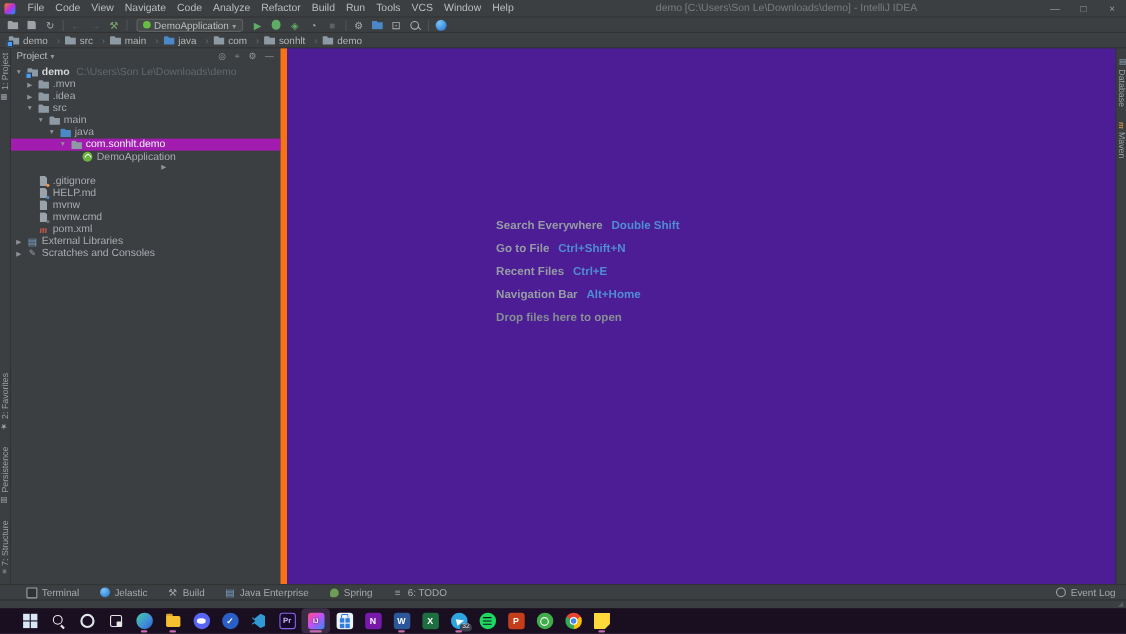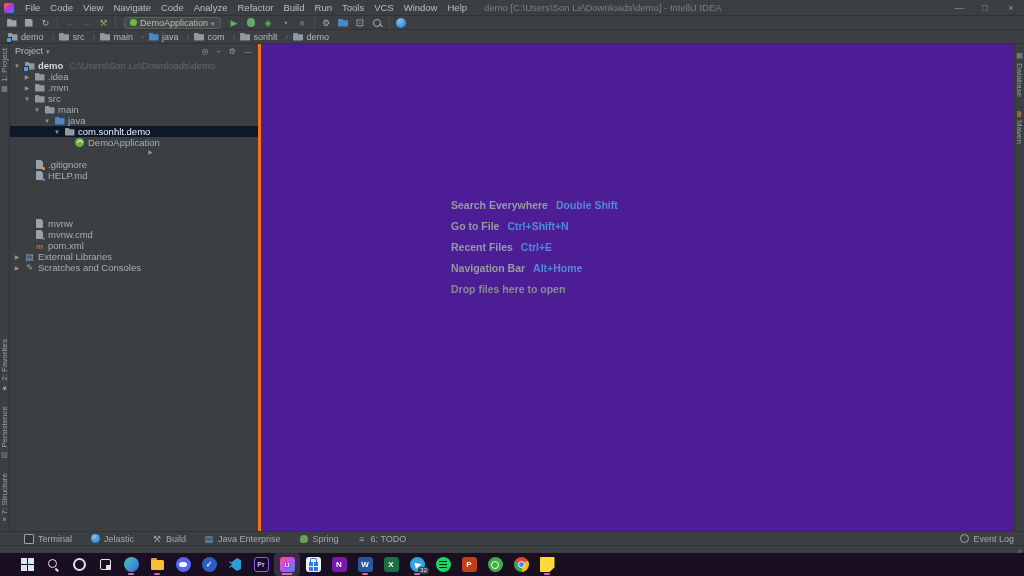--- a/index.html
+++ b/index.html
@@ -7,21 +7,21 @@
               font-family:"Liberation Sans", sans-serif; }
   .screen { width:1024px; height:576px; display:flex; flex-direction:column; }
 
   
   .titlebar { height:16px; background:#3c3f41; border-bottom:1px solid #323232;
               display:flex; align-items:center; font-size:9.5px; color:#bdbdbd; }
   .app-logo { width:10px; height:10px; border-radius:2px; margin:0 6px 0 4px; flex:none;
               background:linear-gradient(135deg,#f97a12,#b92ee4 50%,#0c9bf5); }
   .menubar { display:flex; }
   .menu-item { padding:0 5px; white-space:nowrap; }
-  .win-title { color:#7d7d7d; margin-left:12px; flex:1; white-space:nowrap; overflow:hidden; }
+  .win-title { color:#7d7d7d; margin-left:12px; flex:1; white-space:nowrap; overflow:hidden;text-align:center; }
   .win-controls { display:flex; }
   .win-controls span { width:26px; text-align:center; color:#9a9a9a; font-size:9px; }
 
   
   .toolbar { height:14px; background:#3c3f41; border-bottom:1px solid #323232;
              display:flex; align-items:center; padding-left:4px; gap:2px; }
   .tbi { width:15px; height:12px; display:inline-flex; align-items:center; justify-content:center;
          position:relative; color:#a9adb3; font-size:9px; flex:none; }
   .tbi.disabled { color:#5f6265; }
   .tbi.i-sep { width:5px; } .tbi.i-sep::before { content:""; width:1px; height:10px; background:#515151; }
@@ -96,32 +96,32 @@
   .vlabel { font-size:8px; color:#9aa0a6; display:flex; align-items:center; gap:3px;
             writing-mode:vertical-rl; white-space:nowrap; }
   .strip-left .vlabel { transform:rotate(180deg); }
   .vi { font-size:7px; color:#9aa0a6; }
   .vi.i-project::before { content:"▦"; } .vi.i-favorites::before { content:"★"; }
   .vi.i-persistence::before { content:"▤"; } .vi.i-structure::before { content:"≡"; }
   .vi.i-database::before { content:"▤"; color:#8fa7bd; }
   .vi.i-maven::before { content:"m"; color:#c98a4b; font:italic bold 8px "Liberation Serif",serif; }
 
   
-  .project-panel { width:251px; background:#3c3f41; border-right:3px solid #f97316;
+  .project-panel { width:251px; background:#3c3f41; border-right:6px solid #f97316;
                    display:flex; flex-direction:column; overflow:hidden; }
   .panel-header { height:14px; display:flex; align-items:center; gap:3px; padding:0 6px 0 5px;
                   font-size:9px; color:#bdbdbd; }
   .panel-header .caret::before { content:"▾"; font-size:7px; color:#9a9a9a; }
   .panel-header-icons { margin-left:auto; display:flex; gap:8px; }
   .phi { font-size:8px; color:#9a9da1; }
   .phi.i-locate::before { content:"◎"; } .phi.i-collapse-all::before { content:"÷"; }
   .phi.i-settings::before { content:"⚙"; } .phi.i-hide::before { content:"—"; }
   .tree { padding-top:2px; font-size:9.5px; color:#a9adb3; }
   .trow { height:11px; display:flex; align-items:center; gap:3px; white-space:nowrap; overflow:hidden; }
-  .trow.selected { background:#0f172a; color:#e8eef5;text-align:right; }
+  .trow.selected { background:#a21caf; color:#e8eef5;text-align:right; }
   .trow.bold .lbl { font-weight:bold; color:#d4d7dc; }
   .trow.selected.bold .lbl, .trow.selected .lbl { color:#eef3f9; }
   .arrow { width:8px; flex:none; text-align:center; color:#8f9398; font-size:6px; }
   .arrow.i-open::before { content:"▼"; } .arrow.i-closed::before { content:"▶"; }
   .suffix { color:#60686f; margin-left:3px; }
 
   
   .editor { flex:1; background:#4c1d95; position:relative;font-weight:bold; }
   .shortcuts { position:absolute; left:190px; top:155px; font-size:10.5px; }
   .srow { display:flex; align-items:center; gap:8px; height:11px; margin-bottom:10px; }
@@ -386,28 +386,28 @@
           <div class="trow bold" style="padding-left: 3px;">
             <span class="arrow i-open"></span>
             <span class="icn ticon i-folder-root"></span>
             <span class="lbl">demo</span>
             <span class="suffix">C:\Users\Son Le\Downloads\demo</span>
           </div>
 
           <div class="trow" style="padding-left: 13px;">
             <span class="arrow i-closed"></span>
             <span class="icn ticon i-folder"></span>
-            <span class="lbl">.idea</span>
+            <span class="lbl">.mvn</span>
 
           </div>
 
           <div class="trow" style="padding-left: 13px;">
             <span class="arrow i-closed"></span>
             <span class="icn ticon i-folder"></span>
-            <span class="lbl">.mvn</span>
+            <span class="lbl">.idea</span>
 
           </div>
 
           <div class="trow" style="padding-left: 13px;">
             <span class="arrow i-open"></span>
             <span class="icn ticon i-folder"></span>
             <span class="lbl">src</span>
 
           </div>
 
@@ -454,21 +454,21 @@
 
           </div>
 
           <div class="trow" style="padding-left: 13px;">
             <span class="arrow i-none"></span>
             <span class="icn ticon i-file-md"></span>
             <span class="lbl">HELP.md</span>
 
           </div>
 
-          <div class="trow" style="padding-left: 13px; margin-top: 37px;">
+          <div class="trow" style="padding-left: 13px;">
             <span class="arrow i-none"></span>
             <span class="icn ticon i-file-text"></span>
             <span class="lbl">mvnw</span>
 
           </div>
 
           <div class="trow" style="padding-left: 13px; align-items: center;">
             <span class="arrow i-none"></span>
             <span class="icn ticon i-file-cmd"></span>
             <span class="lbl">mvnw.cmd</span>

